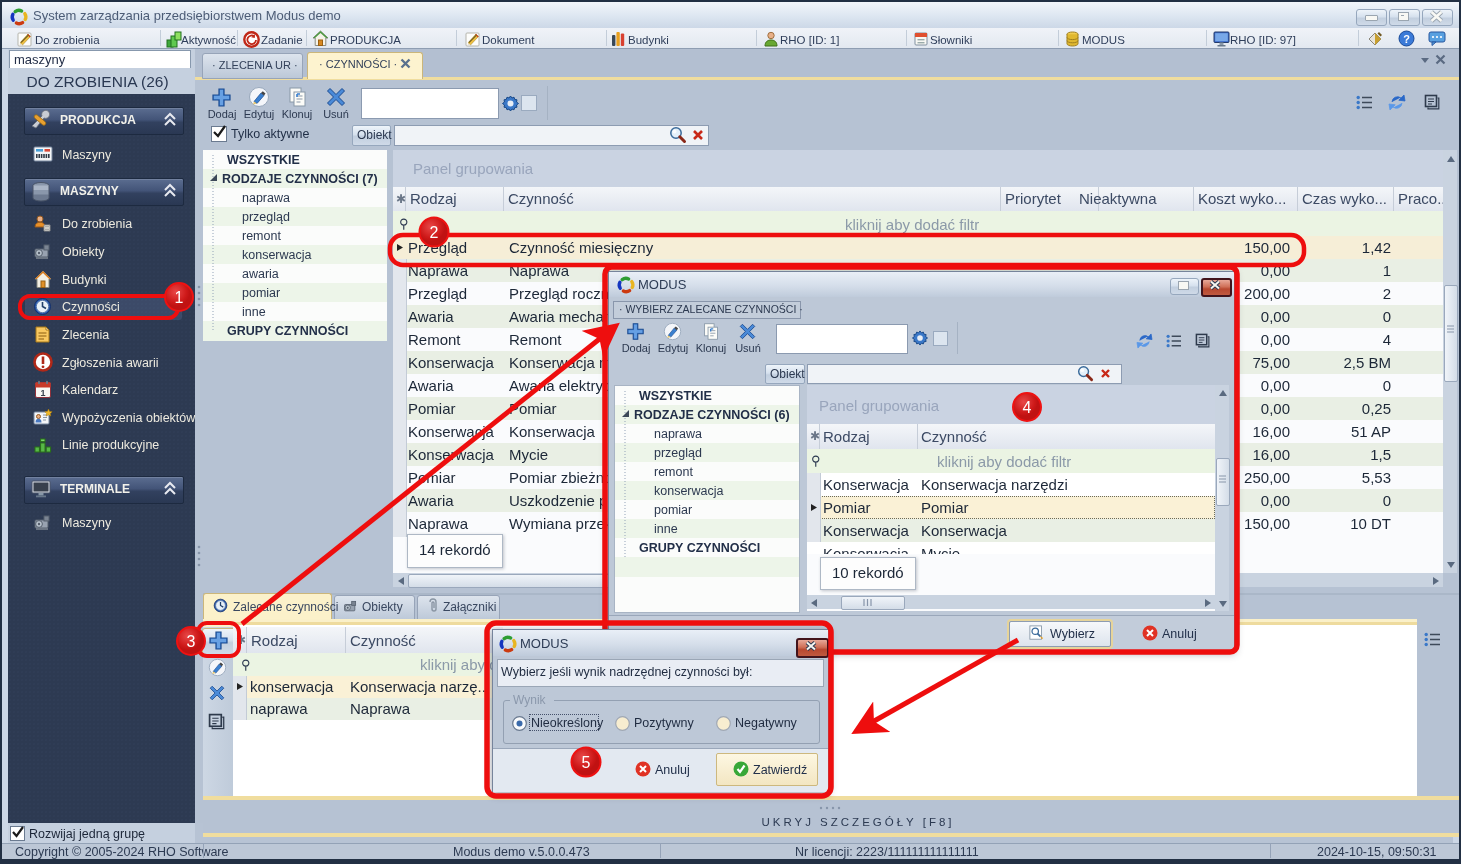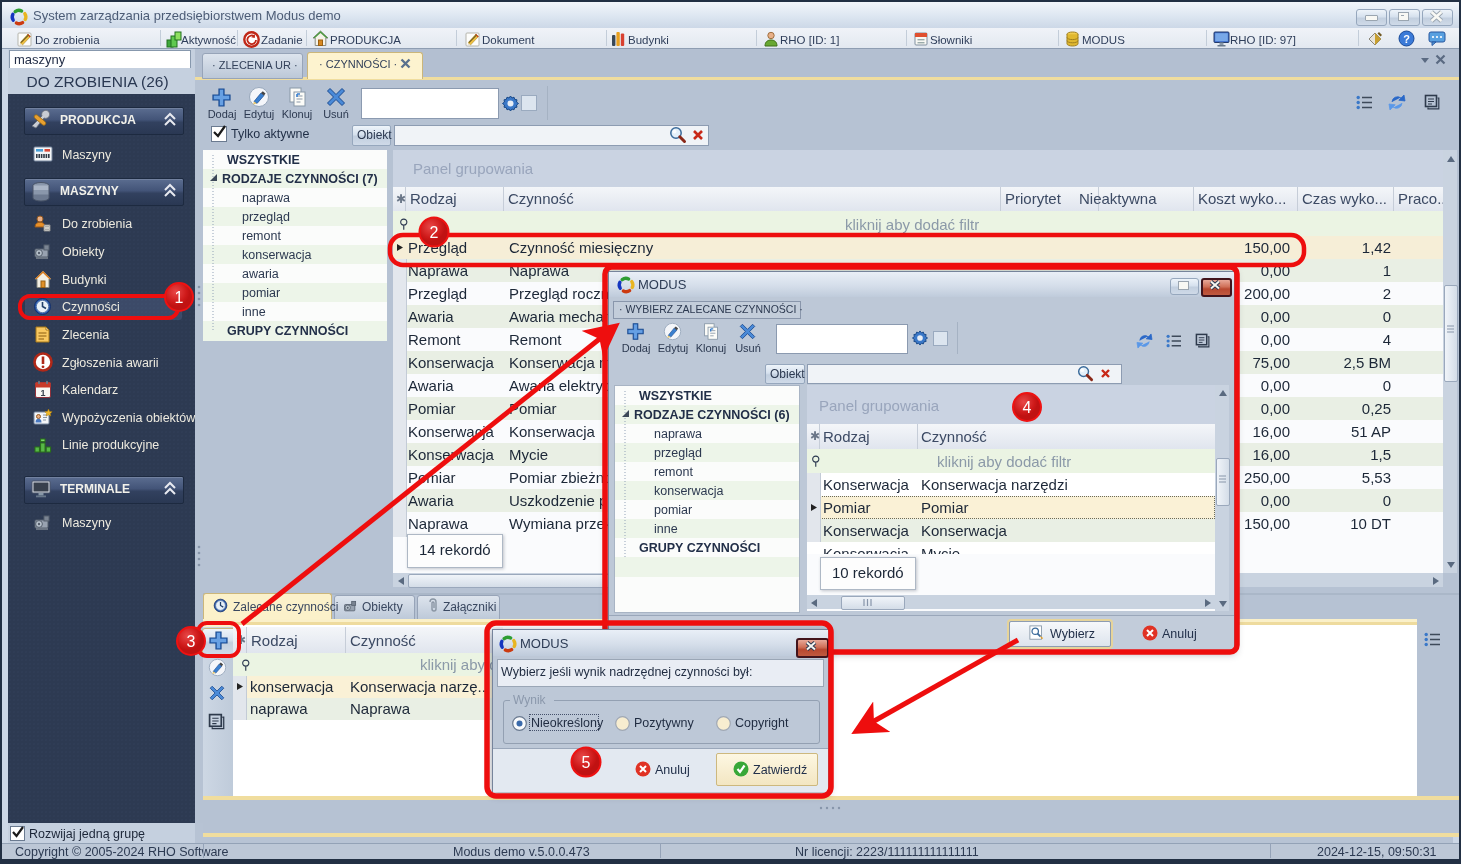--- a/index.html
+++ b/index.html
@@ -642,27 +642,28 @@
 <div class="abs" style="left:203px;top:796px;width:1256px;height:4px;background:#f0dd9e"></div>
 <div class="abs" style="left:203px;top:800px;width:1256px;height:33px;background:#b6c2d3"></div>
 <svg style="left:819px;top:806px" width="24" height="4">
       <g fill="#8795aa">
         <circle cx="2" cy="2" r="1.2"></circle>
         <circle cx="8" cy="2" r="1.2"></circle>
         <circle cx="14" cy="2" r="1.2"></circle>
         <circle cx="20" cy="2" r="1.2"></circle>
       </g>
     </svg>
+<div class="tx" style="left:258px;top:816px;width:1200px;text-align:center;font-size:11.5px;letter-spacing:3px;color:#2c3a52">UKRYJ SZCZEGÓŁY [F8]</div>
 <div class="abs" style="left:203px;top:833px;width:1256px;height:4px;background:#f0dd9e"></div>
 
 <div class="abs" style="left:2px;top:843px;width:1457px;height:15px;background:#bcc7d6;border-top:1px solid #93a2b6"></div>
 <div class="tx" style="left:15px;top:845px;font-size:12.5px;color:#2c3a52">Copyright © 2005-2024 RHO Software</div>
 <div class="tx" style="left:453px;top:845px;font-size:12.5px;color:#2c3a52">Modus demo v.5.0.0.473</div>
 <div class="tx" style="left:795px;top:845px;font-size:12.5px;color:#2c3a52">Nr licencji: 2223/111111111111111</div>
-<div class="tx" style="left:1317px;top:845px;font-size:12.5px;color:#2c3a52">2024-12-15,  09:50:31</div>
+<div class="tx" style="left:1317px;top:845px;font-size:12.5px;color:#2c3a52">2024-10-15,  09:50:31</div>
 <div class="abs" style="left:203px;top:843px;width:1px;height:15px;background:#95a3b8"></div>
 <div class="abs" style="left:660px;top:843px;width:1px;height:15px;background:#95a3b8"></div>
 <div class="abs" style="left:1270px;top:843px;width:1px;height:15px;background:#95a3b8"></div>
 
 <div class="dlg" style="left:608px;top:271px;width:625px;height:378px">
  <div class="abs" style="left:0;top:0;width:625px;height:25px;background:linear-gradient(#e9eff7,#d5deea 55%,#bfcbdb)"></div>
  <svg style="left:8px;top:4px" width="18" height="18" viewBox="0 0 18 18">
         <g fill="none" stroke-linecap="round" stroke-width="3.4">
           <path d="M5.2 3.6 A6 6 0 0 1 11.6 3" stroke="#2e9e33"></path>
           <path d="M14.8 5.6 A6 6 0 0 1 15.2 11.6" stroke="#e8b520"></path>
@@ -903,21 +904,21 @@
       </svg>
  <div class="abs" style="left:36px;top:84px;width:70px;height:17px;outline:1px dotted #44506a;outline-offset:-1px"></div>
  <div class="tx" style="left:38px;top:86px;font-size:12.5px;color:#1f2b40">Nieokreślony</div>
  <svg style="left:122px;top:86px" width="15" height="15">
         <circle cx="7.5" cy="7.5" r="6.8" fill="#f7edd0" stroke="#a0a8b4" stroke-width="1.2"></circle>
       </svg>
  <div class="tx" style="left:141px;top:86px;font-size:12.5px;color:#1f2b40">Pozytywny</div>
  <svg style="left:223px;top:86px" width="15" height="15">
         <circle cx="7.5" cy="7.5" r="6.8" fill="#f7edd0" stroke="#a0a8b4" stroke-width="1.2"></circle>
       </svg>
- <div class="tx" style="left:242px;top:86px;font-size:12.5px;color:#1f2b40">Copyright</div>
+ <div class="tx" style="left:242px;top:86px;font-size:12.5px;color:#1f2b40">Negatywny</div>
 
  <div class="abs" style="left:0;top:118px;width:335px;height:43px;background:#e3e9f1;border-top:1px solid #9aa7ba"></div>
  <svg style="left:142px;top:131px" width="16" height="16">
         <circle cx="8" cy="8" r="7.5" fill="#e03224"></circle>
         <path d="M5 5 L11 11 M11 5 L5 11" stroke="#fff" stroke-width="2"></path>
       </svg>
  <div class="tx" style="left:162px;top:133px;font-size:12.5px;color:#22304a">Anuluj</div>
  <div class="abs" style="left:223px;top:123px;width:100px;height:31px;background:linear-gradient(#fdf7e2,#f3e6c2);border:1px solid #cdb87e;border-radius:2px"></div>
  <svg style="left:240px;top:131px" width="16" height="16">
         <circle cx="8" cy="8" r="7.5" fill="#38a838"></circle>

